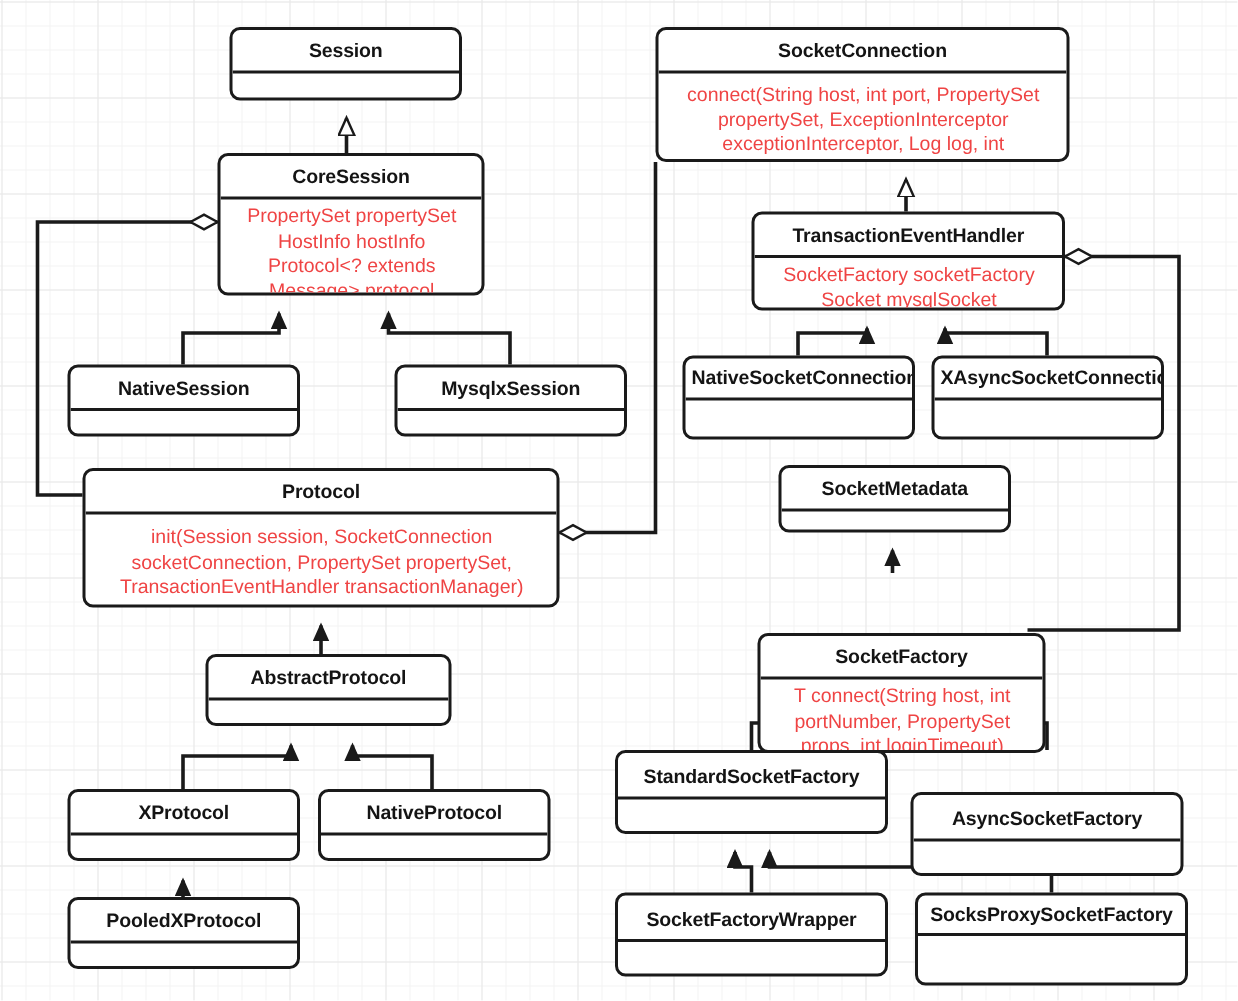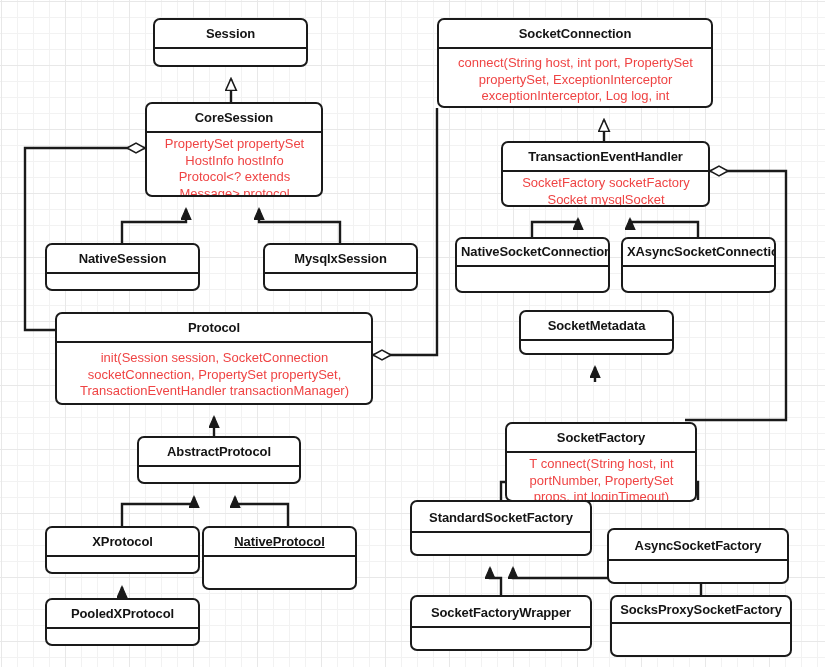--- a/index.html
+++ b/index.html
@@ -162,21 +162,21 @@
     <div class="uml-sep"></div>
     <div class="uml-body empty"></div>
   </div>
 
   <div class="uml-class" style="left:45px; top:526px; width:155px; height:48px;">
     <div class="uml-title">XProtocol</div>
     <div class="uml-sep"></div>
     <div class="uml-body empty"></div>
   </div>
 
-  <div class="uml-class" style="left:202px; top:526px; width:155px; height:64px;text-decoration:underline;">
+  <div class="uml-class" style="left:212px; top:526px; width:155px; height:48px;">
     <div class="uml-title">NativeProtocol</div>
     <div class="uml-sep"></div>
     <div class="uml-body empty"></div>
   </div>
 
   <div class="uml-class" style="left:45px; top:598px; width:155px; height:48px;">
     <div class="uml-title">PooledXProtocol</div>
     <div class="uml-sep"></div>
     <div class="uml-body empty"></div>
   </div>

